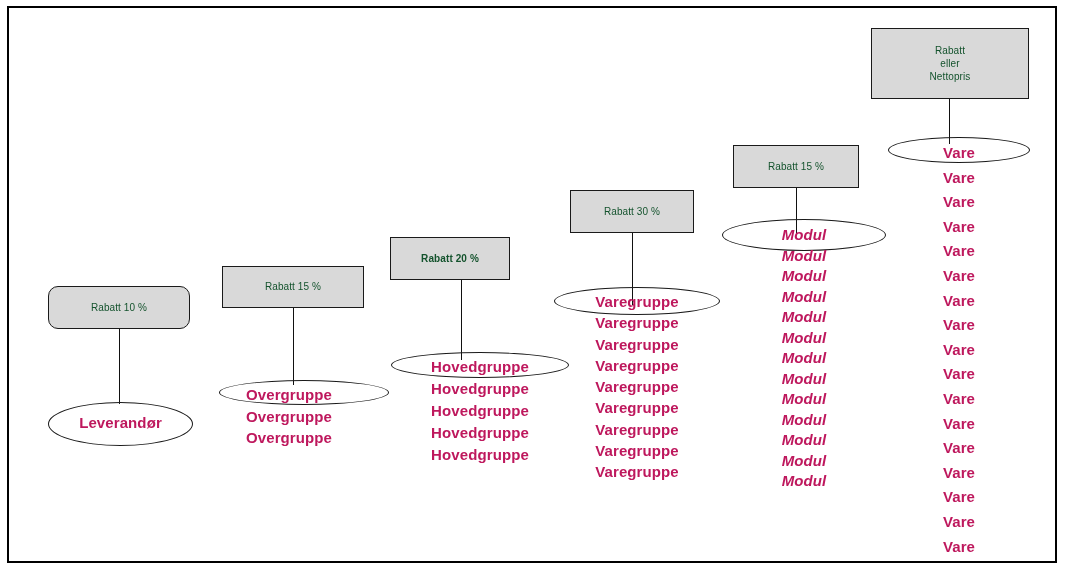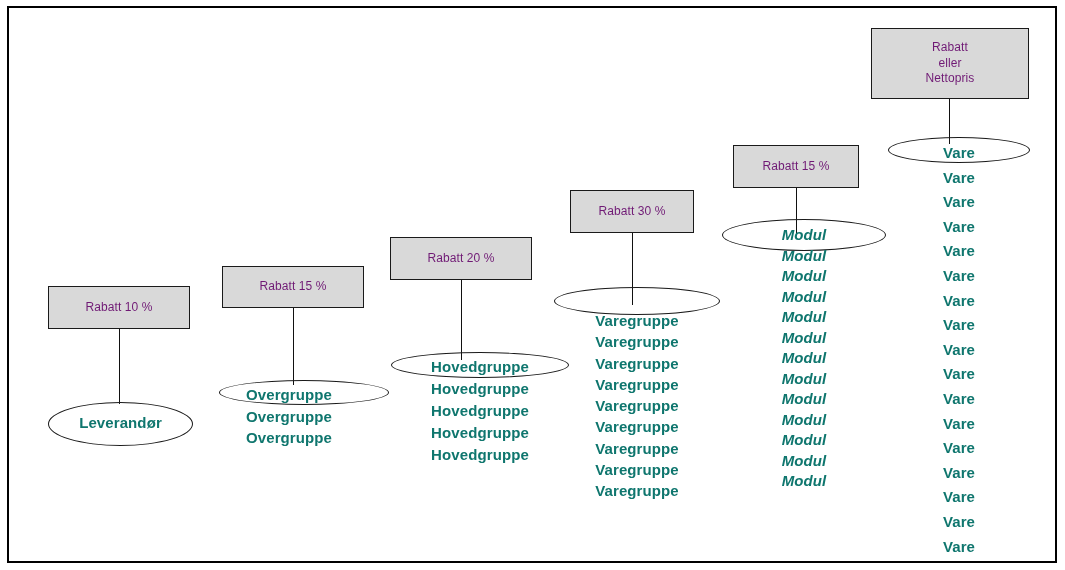--- a/index.html
+++ b/index.html
@@ -29,22 +29,22 @@
   }
   .level {
     position: absolute;
   }
   
   .rabatt-box {
     position: absolute;
     box-sizing: border-box;
     background: #d9d9d9;
     border: 1.5px solid #1a1a1a;
-    color: #701a75;
-    font-size: 12px;
+    color: #14532d;
+    font-size: 10px;
     line-height: 1.33;
     text-align: center;
     display: flex;
     align-items: center;
     justify-content: center;
     white-space: pre-line;
     letter-spacing: 0.1px;
   }
   
   .stem {
@@ -58,74 +58,74 @@
     box-sizing: border-box;
     border: 1.5px solid #1a1a1a;
     border-radius: 50%;
     background: transparent;
     pointer-events: none;
   }
   
   .entity-list {
     position: absolute;
     text-align: center;
-    color: #0f766e;
+    color: #be185d;
     font-weight: bold;
     font-size: 15px;
     letter-spacing: 0.1px;
   }
   .entity-list .entity-label {
     display: block;
   }
 </style>
 </head>
 <body>
 
 <div id="canvas">
 
   <div id="frame"></div>
 
   <div class="level">
-    <div class="rabatt-box" style="left:48px; top:286px; width:142px; height:43px;">Rabatt 10 %</div>
+    <div class="rabatt-box" style="left:48px; top:286px; width:142px; height:43px;border-radius:10px;">Rabatt 10 %</div>
     <div class="stem" style="left:119px; top:329px; height:75px;"></div>
     <div class="ellipse" style="left:48px; top:402px; width:145px; height:44px;"></div>
     <div class="entity-list" style="left:48px; top:414px; width:145px;">
       <span class="entity-label">Leverandør</span>
     </div>
   </div>
 
   <div class="level">
     <div class="rabatt-box" style="left:222px; top:266px; width:142px; height:42px;">Rabatt 15 %</div>
     <div class="stem" style="left:293px; top:308px; height:77px;"></div>
     <div class="ellipse" style="left:219px; top:380px; width:170px; height:25px;"></div>
     <div class="entity-list" style="left:204px; top:384px; width:170px; line-height:21.5px;">
       <span class="entity-label">Overgruppe</span>
       <span class="entity-label">Overgruppe</span>
       <span class="entity-label">Overgruppe</span>
     </div>
   </div>
 
   <div class="level">
-    <div class="rabatt-box" style="left:390px; top:237px; width:142px; height:43px;">Rabatt 20 %</div>
+    <div class="rabatt-box" style="left:390px; top:237px; width:120px; height:43px;font-weight:bold;">Rabatt 20 %</div>
     <div class="stem" style="left:461px; top:280px; height:80px;"></div>
     <div class="ellipse" style="left:391px; top:352px; width:178px; height:26px;"></div>
     <div class="entity-list" style="left:391px; top:356px; width:178px; line-height:22px;text-align:center;">
       <span class="entity-label">Hovedgruppe</span>
       <span class="entity-label">Hovedgruppe</span>
       <span class="entity-label">Hovedgruppe</span>
       <span class="entity-label">Hovedgruppe</span>
       <span class="entity-label">Hovedgruppe</span>
     </div>
   </div>
 
   <div class="level">
     <div class="rabatt-box" style="left:570px; top:190px; width:124px; height:43px;">Rabatt 30 %</div>
     <div class="stem" style="left:632px; top:233px; height:72px;"></div>
     <div class="ellipse" style="left:554px; top:287px; width:166px; height:28px;"></div>
-    <div class="entity-list" style="left:554px; top:291px; width:166px; line-height:21.3px;margin-top:19px;">
+    <div class="entity-list" style="left:554px; top:291px; width:166px; line-height:21.3px;">
       <span class="entity-label">Varegruppe</span>
       <span class="entity-label">Varegruppe</span>
       <span class="entity-label">Varegruppe</span>
       <span class="entity-label">Varegruppe</span>
       <span class="entity-label">Varegruppe</span>
       <span class="entity-label">Varegruppe</span>
       <span class="entity-label">Varegruppe</span>
       <span class="entity-label">Varegruppe</span>
       <span class="entity-label">Varegruppe</span>
     </div>

